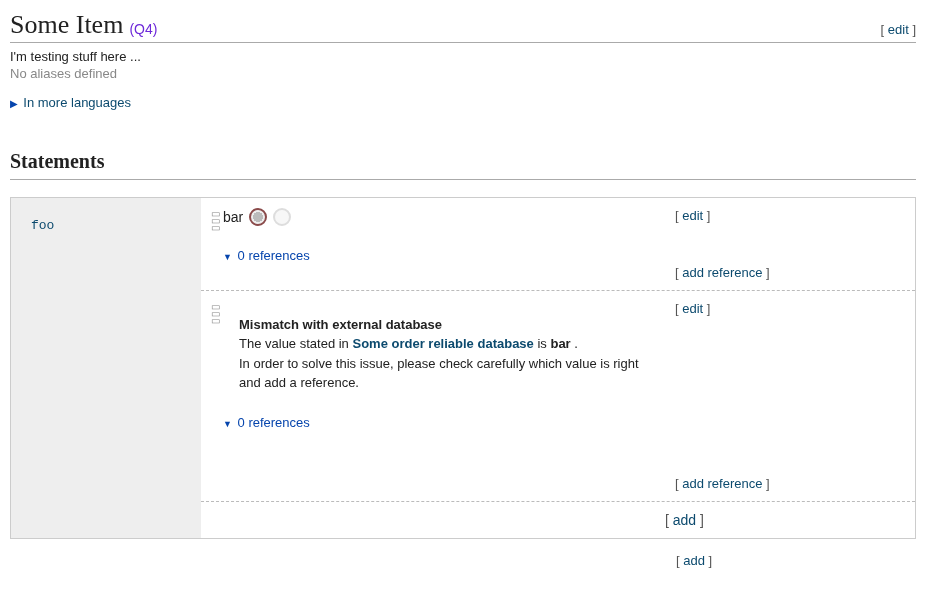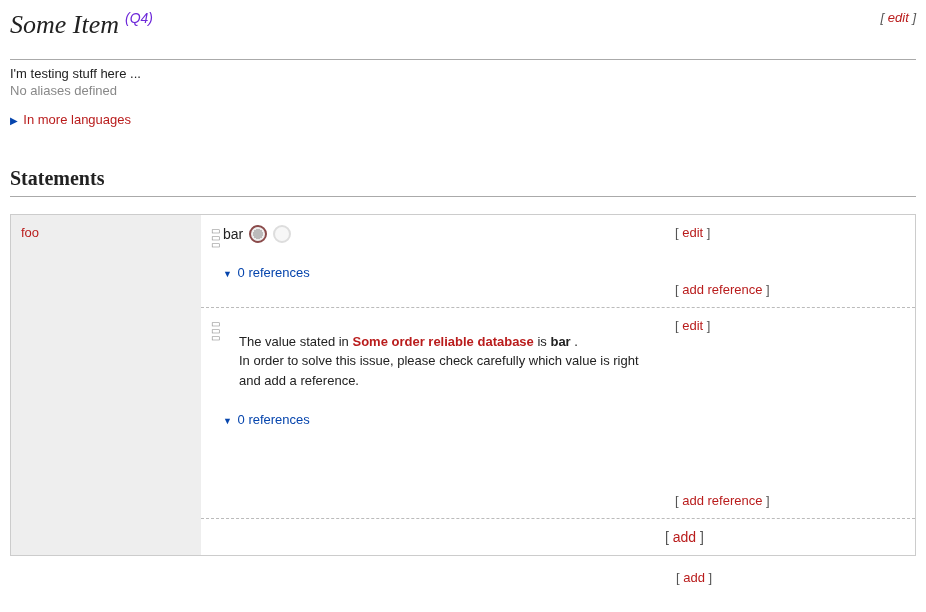--- a/index.html
+++ b/index.html
@@ -3,27 +3,26 @@
 <meta charset="utf-8">
 <style>
   body {
     font-family: sans-serif;
     font-size: 14px;
     color: #222;
     margin: 0;
     padding: 10px 10px 20px 10px;
     background: #fff;
   }
-  a { color: #b91c1c; text-decoration: none; cursor: pointer; }
+  a { color: #0c4a6e; text-decoration: none; cursor: pointer; }
   .header-row {
     display: flex;
-    align-items: flex-start;
+    align-items: flex-end;
     border-bottom: 1px solid #aaa;
-    padding-bottom: 19px;
-    font-style: italic;
+    padding-bottom: 2px;
   }
   .header-title {
     font-family: Georgia, "Times New Roman", serif;
     font-size: 26px;
     font-weight: normal;
     margin: 0;
     flex: 0 0 auto;
   }
   .header-id {
     font-family: sans-serif;
@@ -50,23 +49,24 @@
     padding-bottom: 6px;
   }
   .stmt-group {
     display: flex;
     border: 1px solid #ccc;
     margin-top: 6px;
   }
   .prop-col {
     width: 190px;
     background: #eee;
-    padding: 10px;
+    padding: 20px;
     font-size: 13px;
     box-sizing: border-box;
+    font-family: Liberation Mono, monospace;
   }
   .values-col {
     flex: 1;
   }
   .stmt {
     display: flex;
     padding: 10px 0 10px 10px;
     border-top: 1px dashed #bbb;
   }
   .stmt:first-child { border-top: none; }
@@ -205,20 +205,21 @@
         <span class="addref-link">
           <span class="bracket">[ </span><a>add reference</a><span class="bracket"> ]</span>
         </span>
       </div>
     </div>
 
     <div class="stmt">
       <div class="handle">▭<br>▭<br>▭</div>
       <div class="stmt-body">
         <div class="mismatch">
+          <div class="mismatch-title">Mismatch with external database</div>
           <div>
             <span>The value stated in </span><a style="font-weight:bold">Some order reliable database</a><span> is </span><b>bar</b><span> .</span>
           </div>
           <div>In order to solve this issue, please check carefully which value is right and add a reference.</div>
         </div>
         <div class="refs">
           <span class="tri">▼</span>
           <span>0 references</span>
         </div>
       </div>

